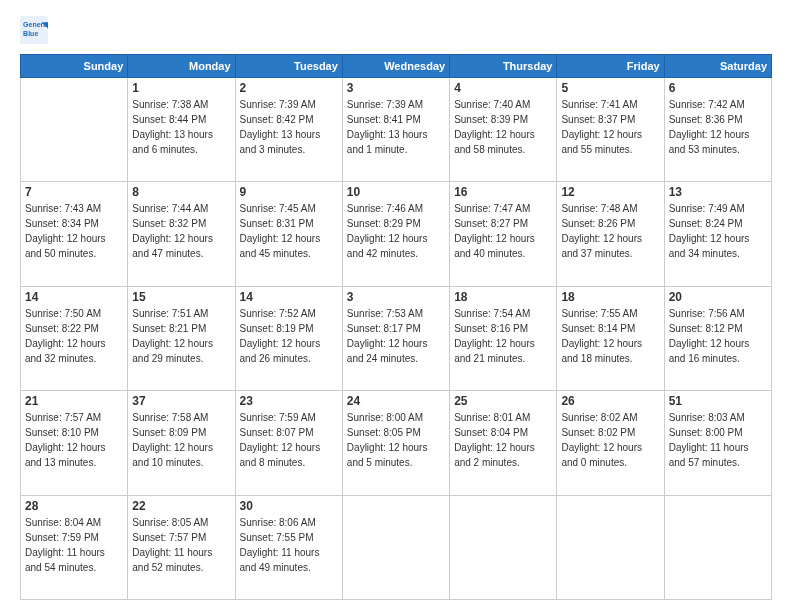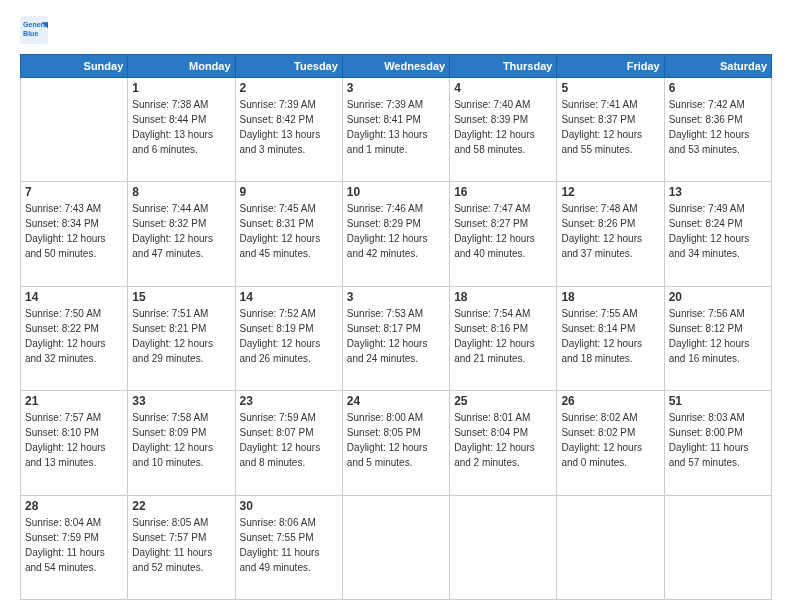--- a/index.html
+++ b/index.html
@@ -222,21 +222,21 @@
             <span class="day-number">20</span>
             <div class="day-info">Sunrise: 7:56 AM<br>Sunset: 8:12 PM<br>Daylight: 12 hours and 16 minutes.</div>
           </td>
         </tr>
         <tr>
           <td>
             <span class="day-number">21</span>
             <div class="day-info">Sunrise: 7:57 AM<br>Sunset: 8:10 PM<br>Daylight: 12 hours and 13 minutes.</div>
           </td>
           <td>
-            <span class="day-number">33</span>
+            <span class="day-number">37</span>
             <div class="day-info">Sunrise: 7:58 AM<br>Sunset: 8:09 PM<br>Daylight: 12 hours and 10 minutes.</div>
           </td>
           <td>
             <span class="day-number">23</span>
             <div class="day-info">Sunrise: 7:59 AM<br>Sunset: 8:07 PM<br>Daylight: 12 hours and 8 minutes.</div>
           </td>
           <td>
             <span class="day-number">24</span>
             <div class="day-info">Sunrise: 8:00 AM<br>Sunset: 8:05 PM<br>Daylight: 12 hours and 5 minutes.</div>
           </td>

